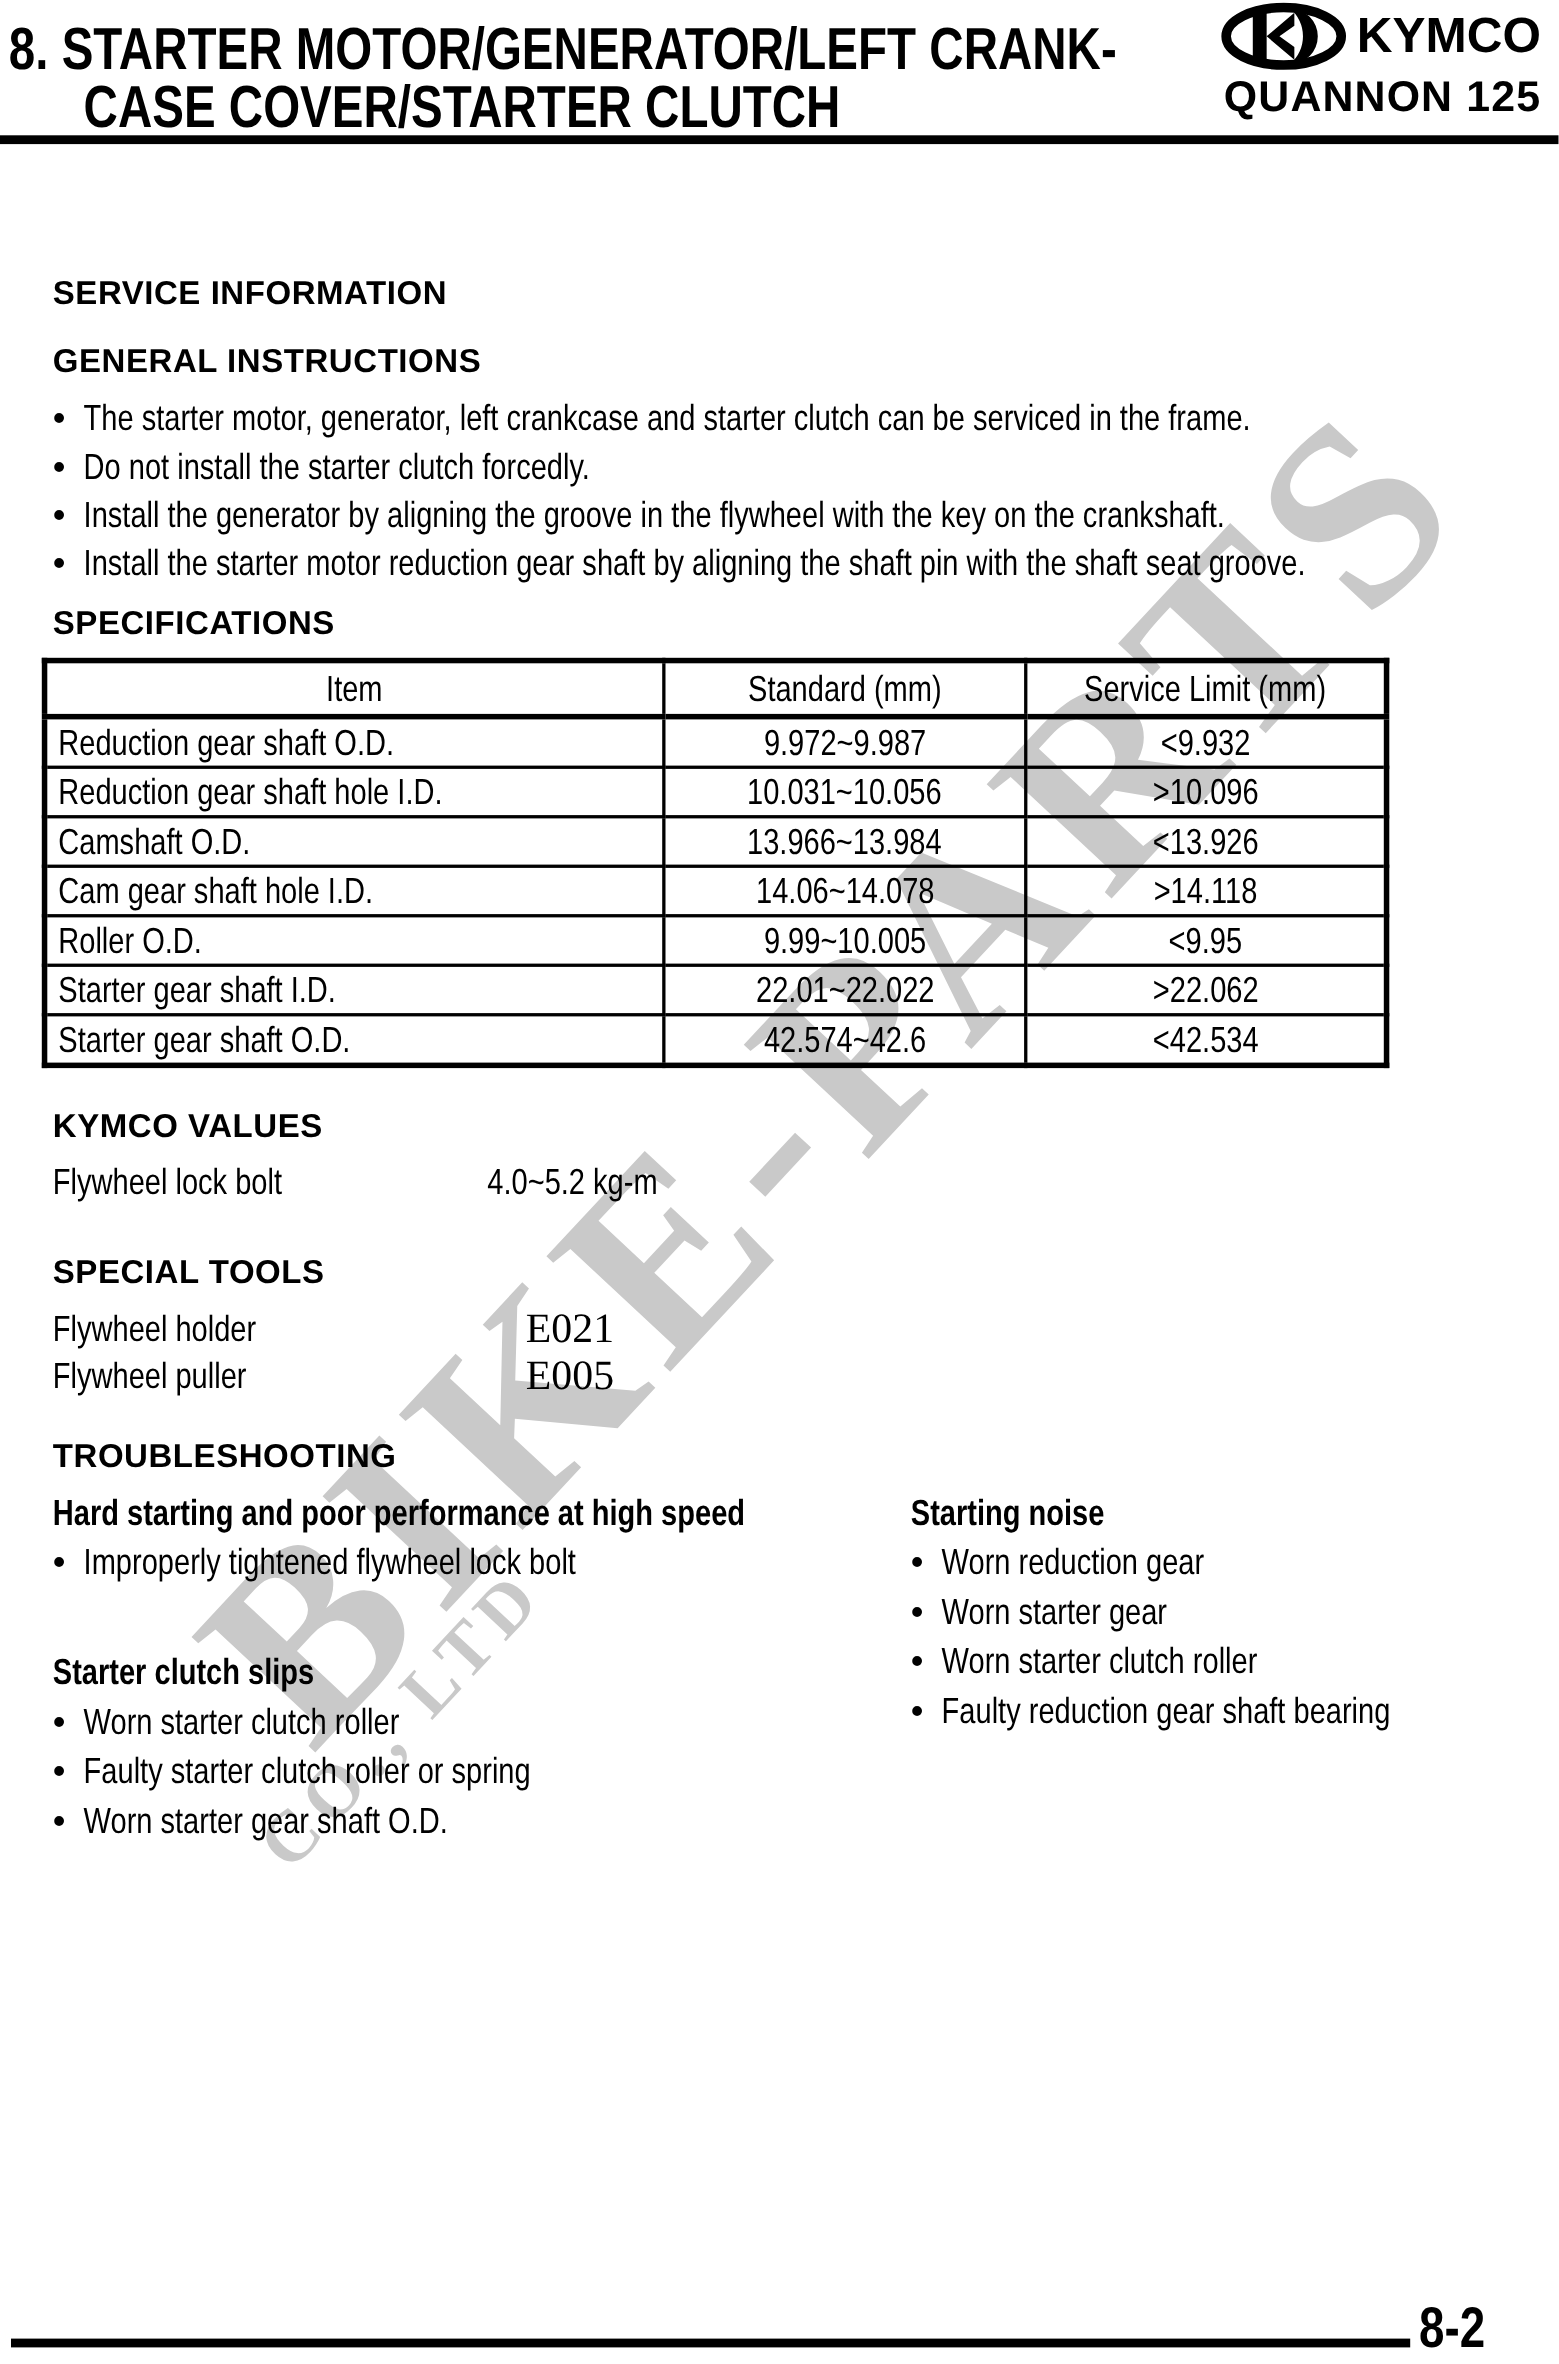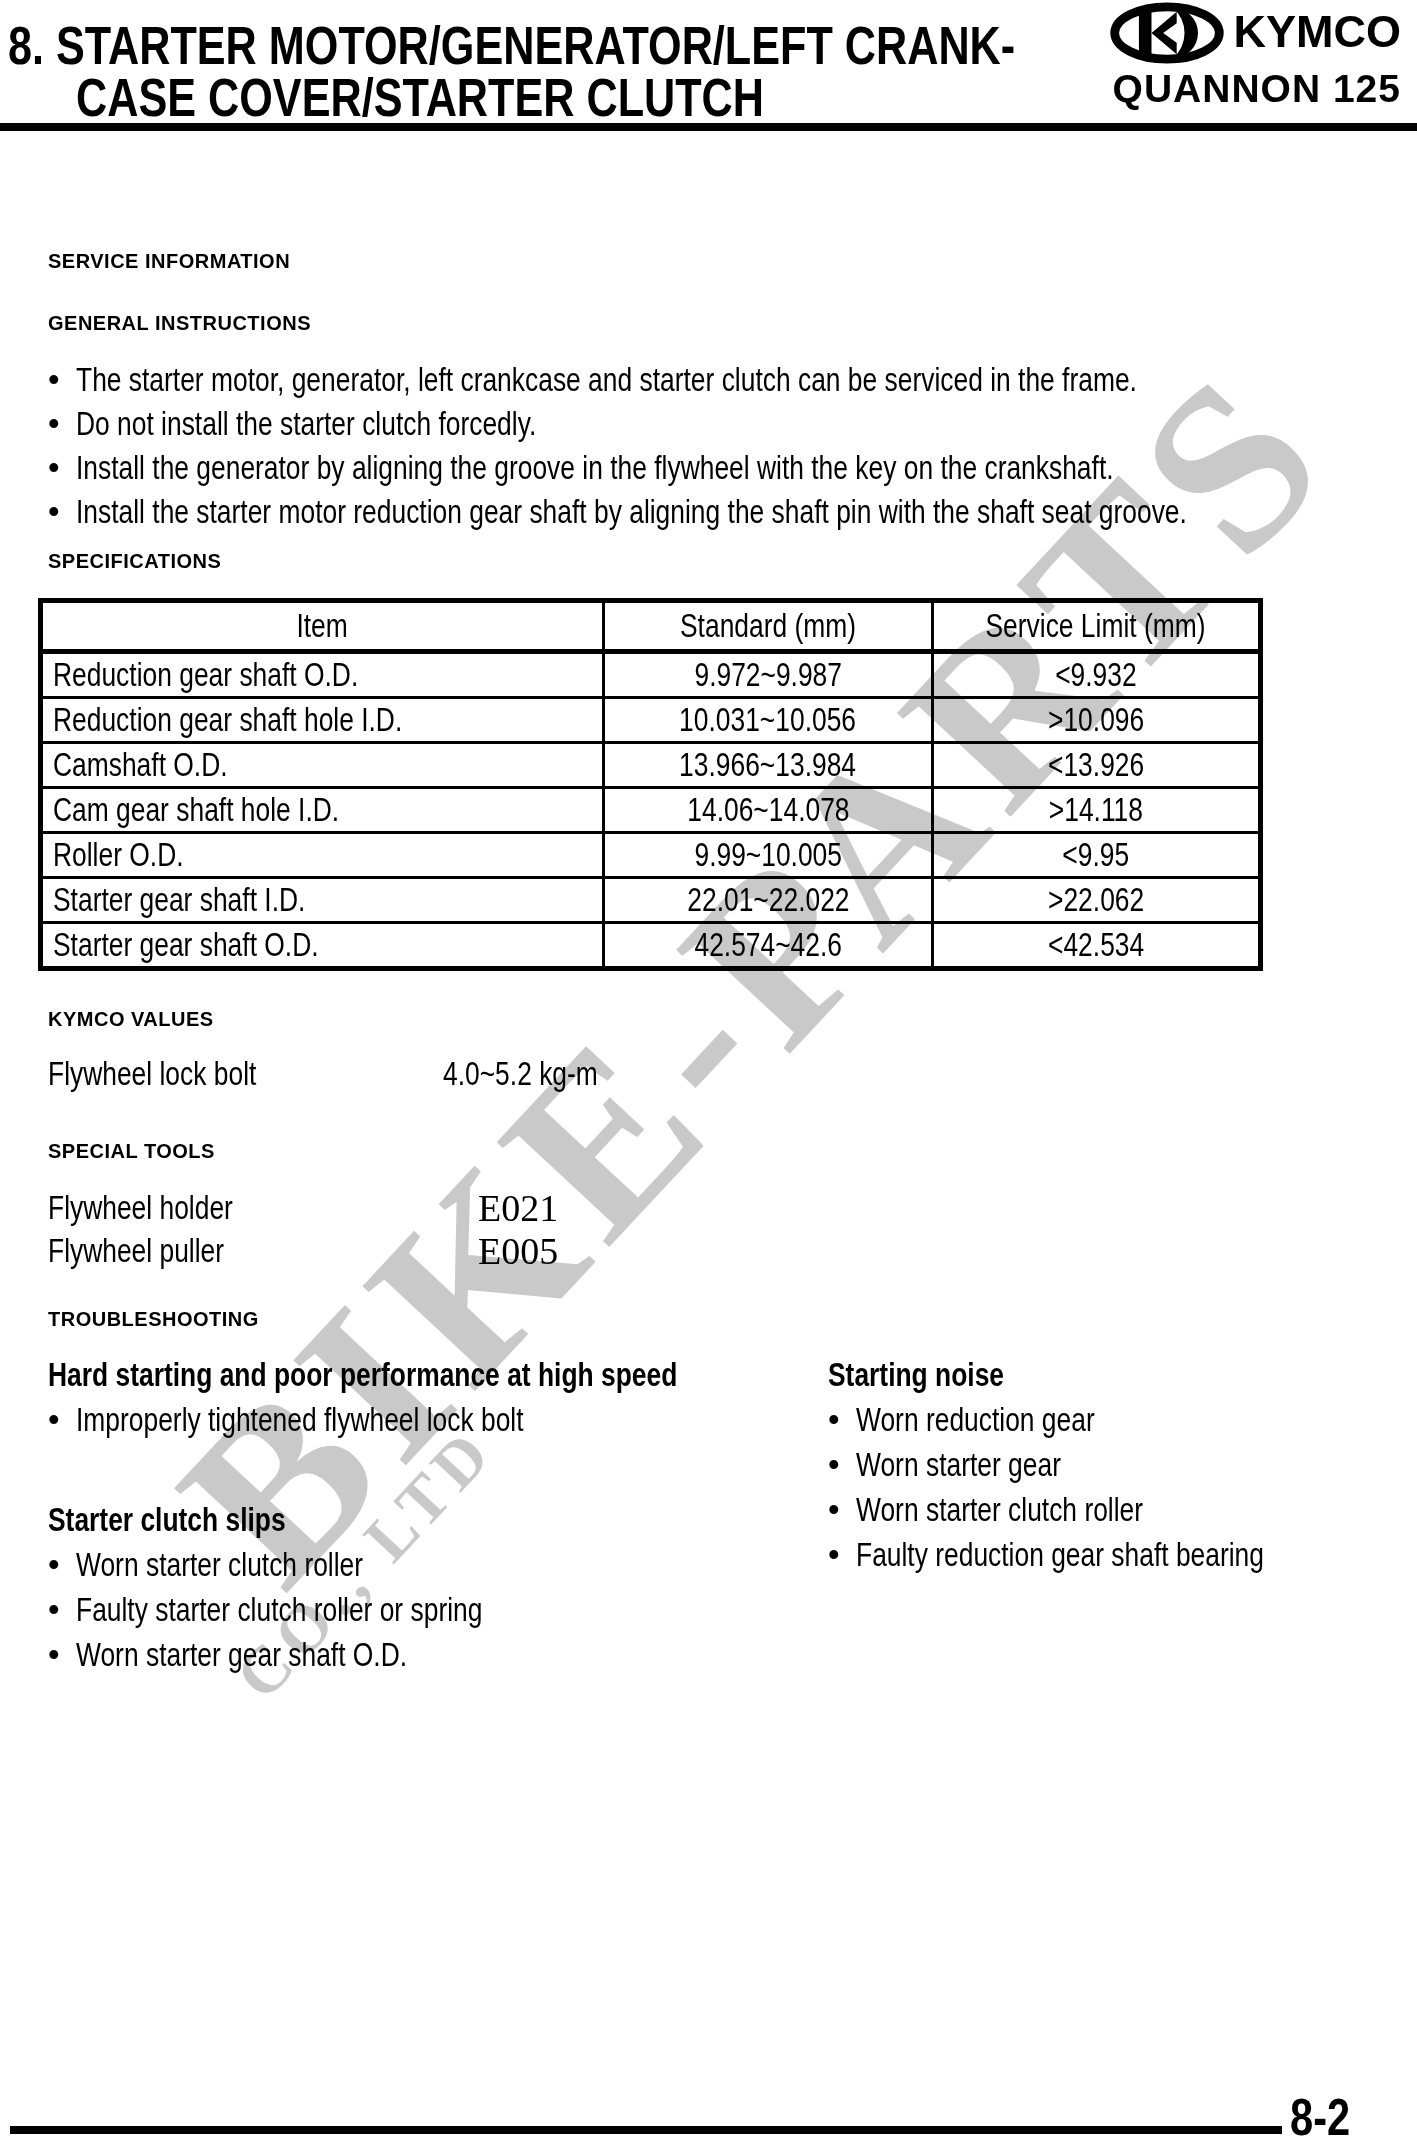--- a/index.html
+++ b/index.html
@@ -23,21 +23,21 @@
   .t1 { left:8px;  top:18px; }
   .t2 { left:76px; top:70px; }
   .brand { position:absolute; right:16px; top:2px; width:340px; display:flex;
            flex-direction:column; align-items:flex-end; z-index:1; }
   .logo-row { display:flex; align-items:flex-start; gap:8px; }
   .brand-name { font-weight:bold; font-size:45px; line-height:60px; }
   .model { font-weight:bold; font-size:39px; letter-spacing:1px; margin-top:3px; }
   .header-rule { position:absolute; left:0; top:123px; width:1417px; height:8px; background:#000; z-index:1; }
 
   
-  .h2 { position:absolute; left:48px; font-weight:bold; font-size:20px; letter-spacing:0.5px; z-index:1; }
+  .h2 { position:absolute; left:48px; font-weight:bold; font-size:30px; letter-spacing:0.5px; z-index:1; }
 
   
   .blist { position:absolute; left:48px; z-index:1; }
   .bline { position:relative; height:44px; line-height:44px; font-size:33px; padding-left:28px; }
   .bdot  { position:absolute; left:0; top:0; }
   .bh    { height:45px; line-height:45px; font-size:33px; font-weight:bold; }
   .spacer55 { height:55px; }
 
   
   .spec-table { position:absolute; left:38px; top:598px; width:1220px; border-collapse:collapse;

